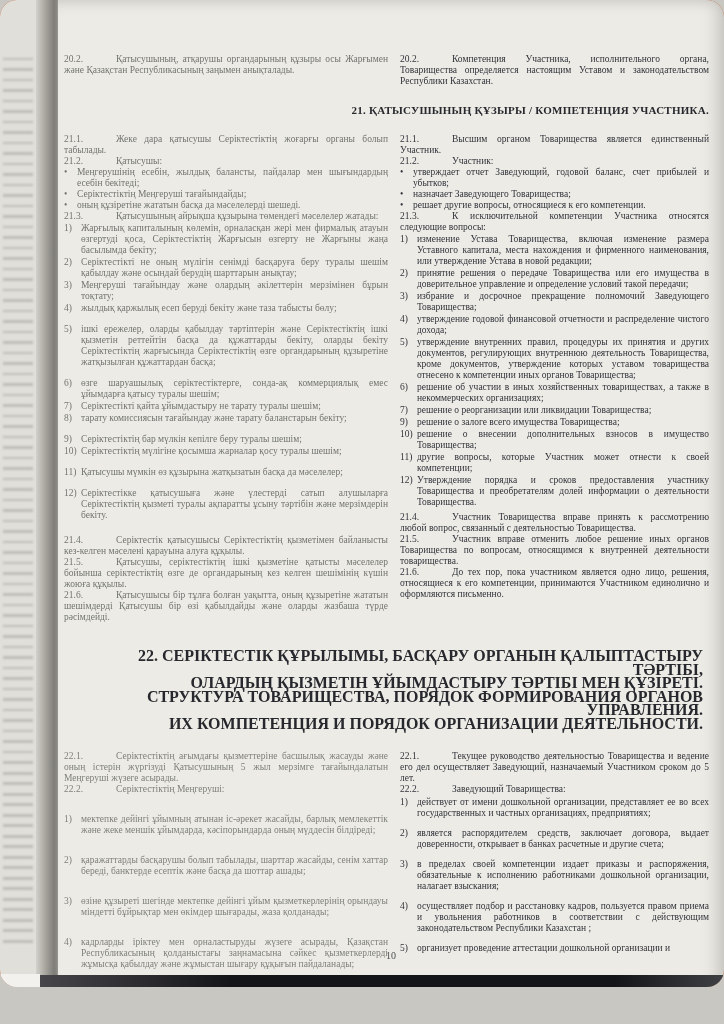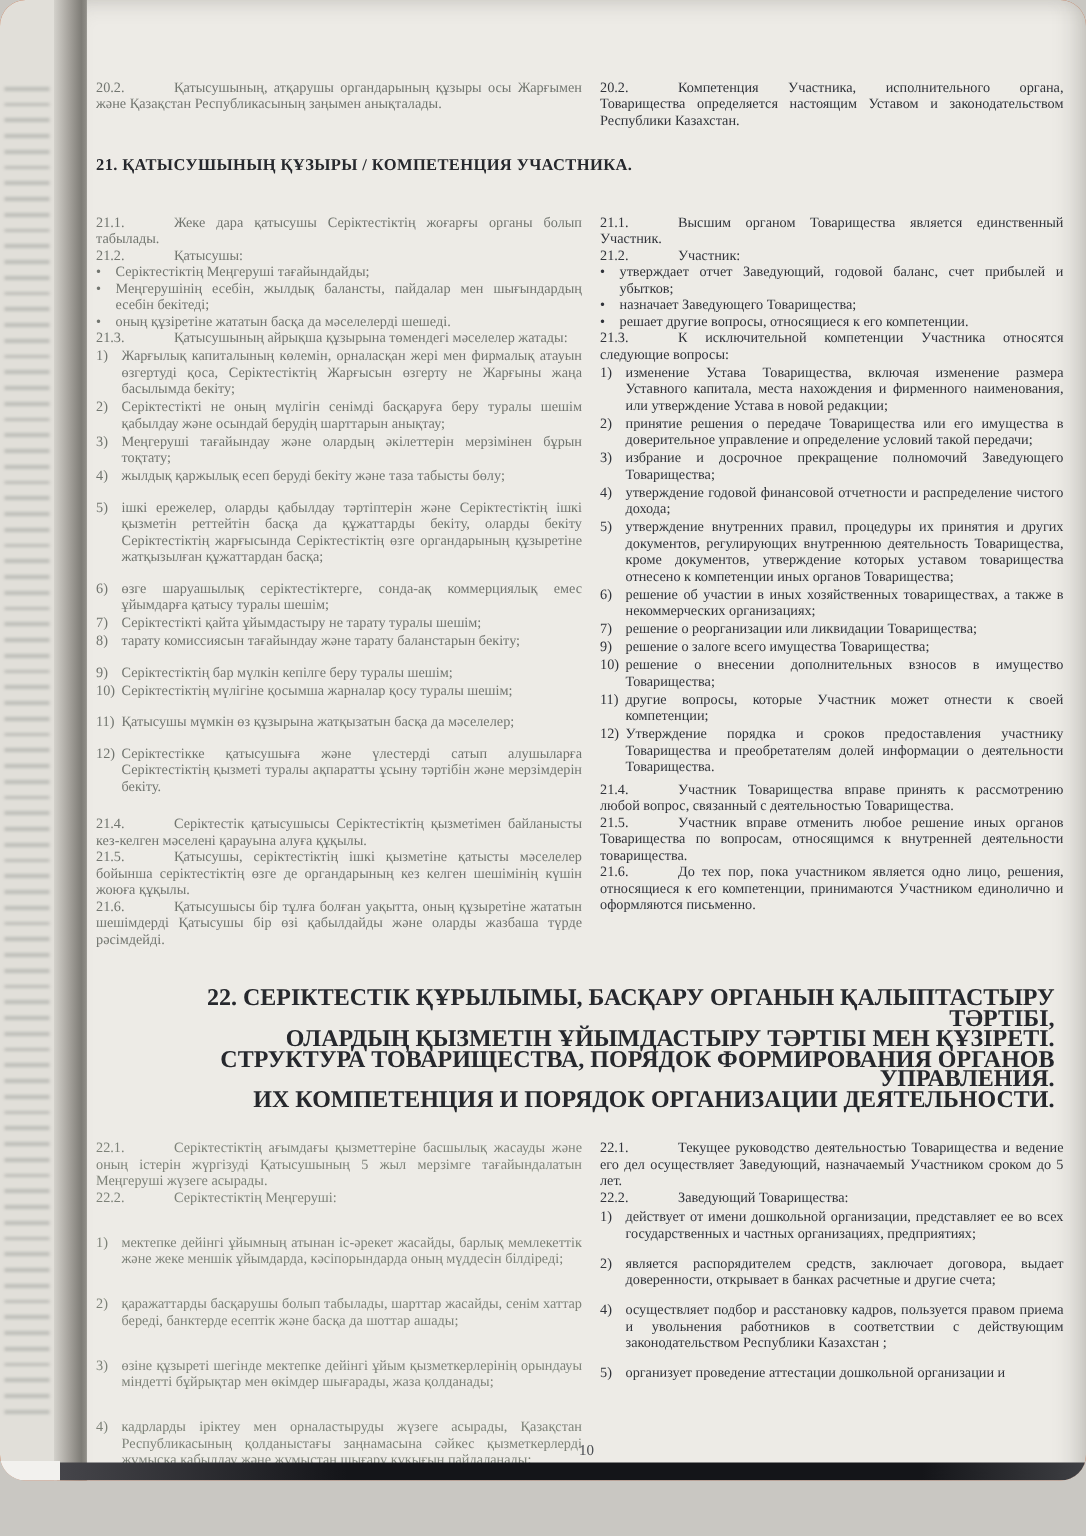--- a/index.html
+++ b/index.html
@@ -33,25 +33,25 @@
   
   .nl-kk21 > div:nth-of-type(5),
   .nl-kk21 > div:nth-of-type(6),
   .nl-kk21 > div:nth-of-type(9),
   .nl-kk21 > div:nth-of-type(11),
   .nl-kk21 > div:nth-of-type(12){margin-top:10px;}
   .nl-ru22 > div{margin-top:9px;}
   .nl-ru22 > div:nth-of-type(1){margin-top:2px;}
   .nl-kk22 > div{margin-top:19px;}
   .mt4{margin-top:4px;} .mt14{margin-top:14px;}
-  .h21{margin:17px 0 28px;text-align:left;font-weight:bold;font-size:11px;color:#26282d;
+  .h21{margin:17px 0 18px;text-align:right;font-weight:bold;font-size:11px;color:#26282d;
        letter-spacing:.25px;filter:none;}
   .h22{margin:26px 6px 20px 0;text-align:right;font-weight:bold;font-size:16px;
        line-height:13.6px;color:#26282d;}
-  .page-number{position:absolute;left:0;right:0;bottom:40px;text-align:center;
+  .page-number{position:absolute;left:0;right:0;bottom:52px;text-align:center;
        font-size:10px;color:#4a4d52;}
 </style>
 </head>
 <body>
 
 <div class="scan">
   <div class="prev-edge"></div>
   <div class="gutter"></div>
 
   <div class="page">
@@ -66,23 +66,23 @@
     </div>
 
     <div class="h21">21.   ҚАТЫСУШЫНЫҢ ҚҰЗЫРЫ / КОМПЕТЕНЦИЯ УЧАСТНИКА.</div>
 
     <div class="row">
       <div class="col col-kk">
         <p><span class="num">21.1.</span><span>Жеке дара қатысушы Серіктестіктің жоғарғы органы болып табылады.</span></p>
         <p><span class="num">21.2.</span><span>Қатысушы:</span></p>
         <div>
 
+            <div class="bl"><span class="b">•</span><span class="t">Меңгерушінің есебін, жылдық балансты, пайдалар мен шығындардың есебін бекітеді;</span></div>
+
             <div class="bl"><span class="b">•</span><span class="t">Серіктестіктің Меңгеруші тағайындайды;</span></div>
-
-            <div class="bl"><span class="b">•</span><span class="t">Меңгерушінің есебін, жылдық балансты, пайдалар мен шығындардың есебін бекітеді;</span></div>
 
             <div class="bl"><span class="b">•</span><span class="t">оның құзіретіне жататын басқа да мәселелерді шешеді.</span></div>
           </div>
         <p><span class="num">21.3.</span><span>Қатысушының айрықша құзырына төмендегі мәселелер жатады:</span></p>
         <div class="nl-kk21">
 
             <div class="li"><span class="n">1)</span><span class="t">Жарғылық капиталының көлемін, орналасқан жері мен фирмалық атауын өзгертуді қоса, Серіктестіктің Жарғысын өзгерту не Жарғыны жаңа басылымда бекіту;</span></div>
 
             <div class="li"><span class="n">2)</span><span class="t">Серіктестікті не оның мүлігін сенімді басқаруға беру туралы шешім қабылдау және осындай берудің шарттарын анықтау;</span></div>
 
@@ -180,20 +180,21 @@
       </div>
       <div class="col col-ru">
         <p><span class="num">22.1.</span><span>Текущее руководство деятельностью Товарищества и ведение его дел осуществляет Заведующий, назначаемый Участником сроком до 5 лет.</span></p>
         <p><span class="num">22.2.</span><span>Заведующий Товарищества:</span></p>
         <div class="nl-ru22">
 
             <div class="li"><span class="n">1)</span><span class="t">действует от имени дошкольной организации, представляет ее во всех государственных и частных организациях, предприятиях;</span></div>
 
             <div class="li"><span class="n">2)</span><span class="t">является распорядителем средств, заключает договора, выдает доверенности, открывает в банках расчетные и другие счета;</span></div>
 
+            <div class="li"><span class="n">3)</span><span class="t">в пределах своей компетенции издает приказы и распоряжения, обязательные к исполнению работниками дошкольной организации, налагает взыскания;</span></div>
 
             <div class="li"><span class="n">4)</span><span class="t">осуществляет подбор и расстановку кадров, пользуется правом приема и увольнения работников в соответствии с действующим законодательством Республики Казахстан ;</span></div>
 
             <div class="li"><span class="n">5)</span><span class="t">организует проведение аттестации дошкольной организации и</span></div>
           </div>
       </div>
     </div>
 
     <div class="page-number">10</div>
   </div>

